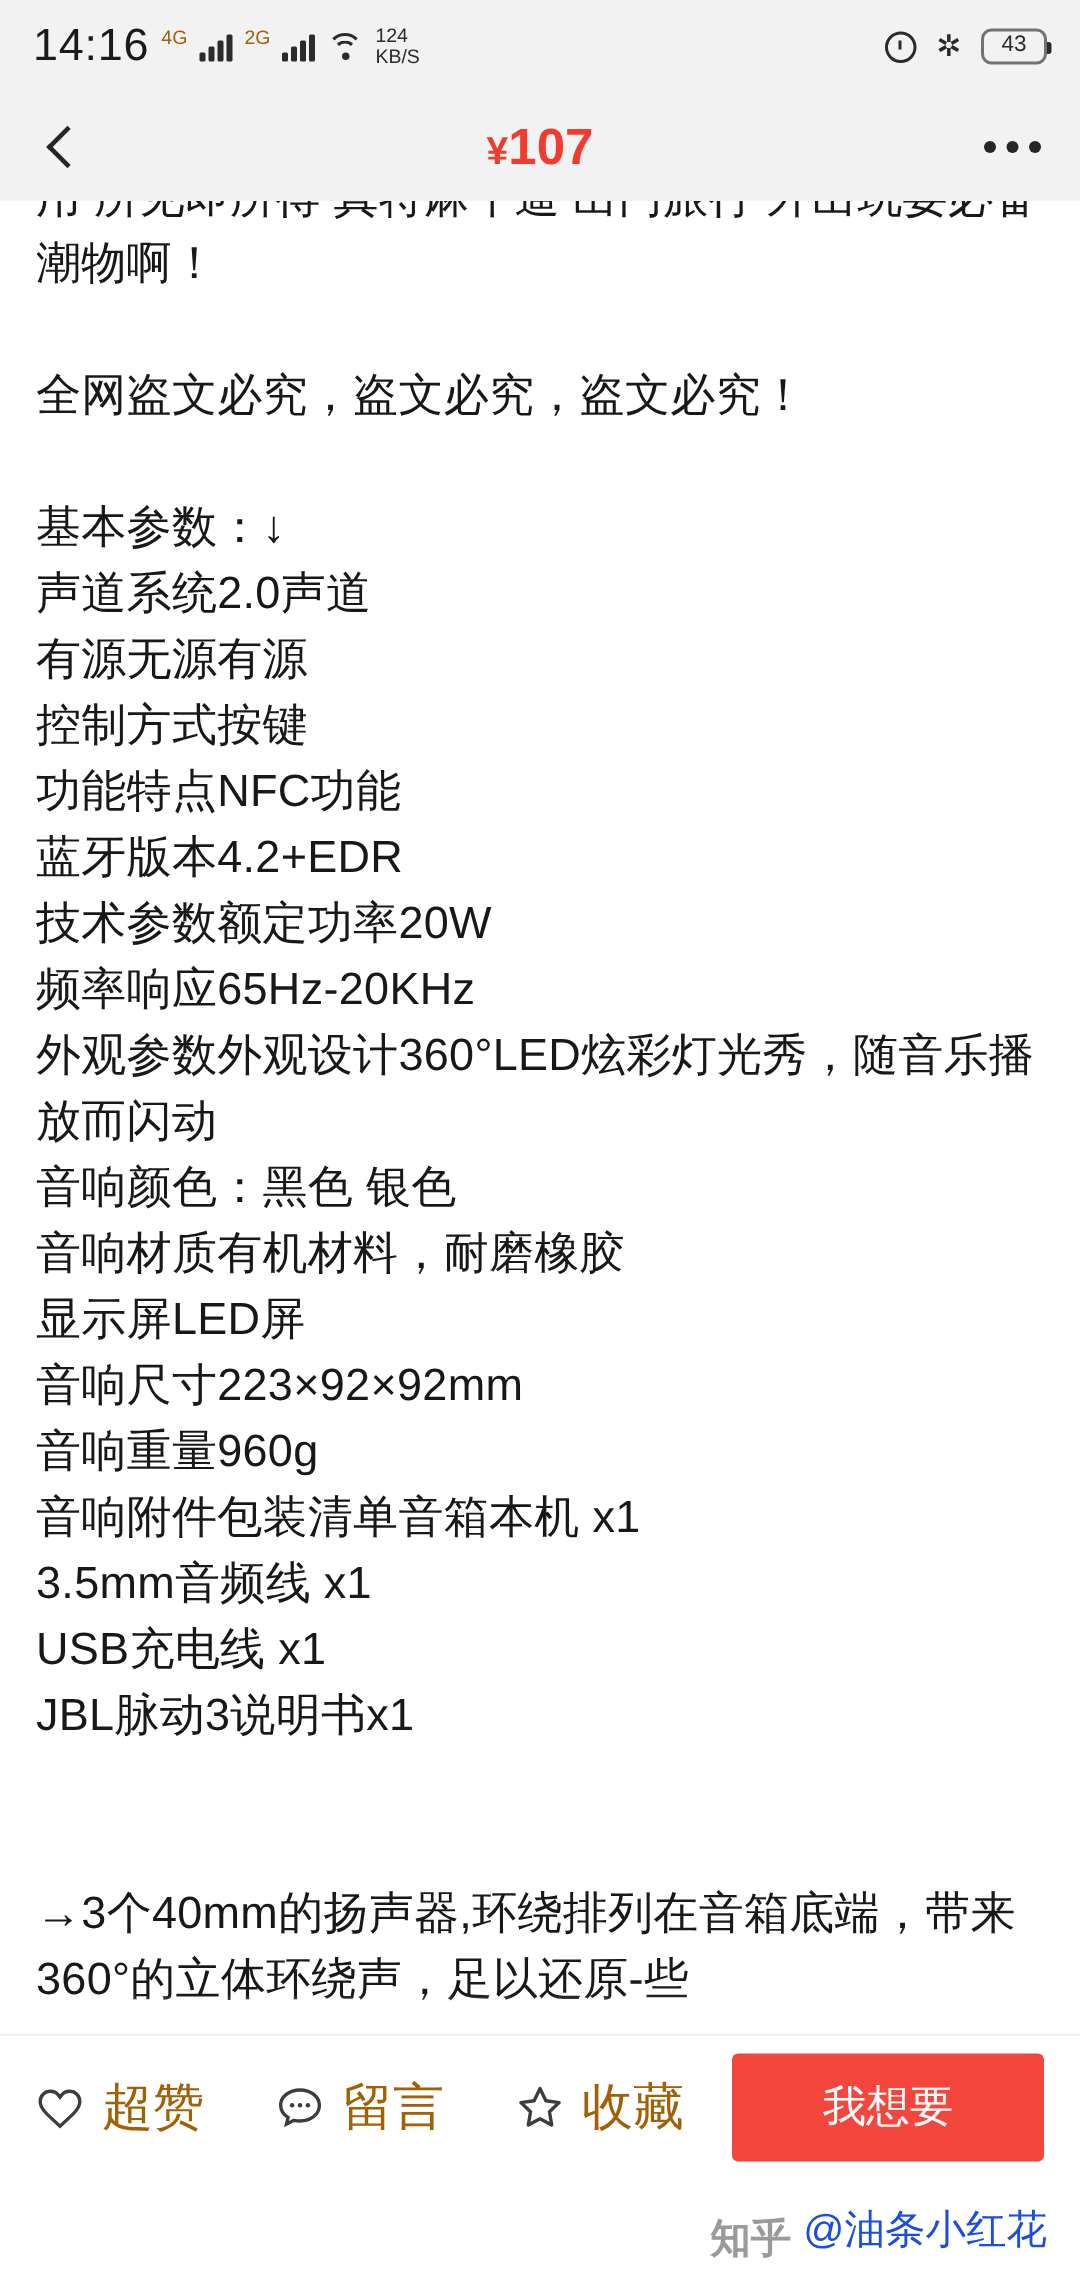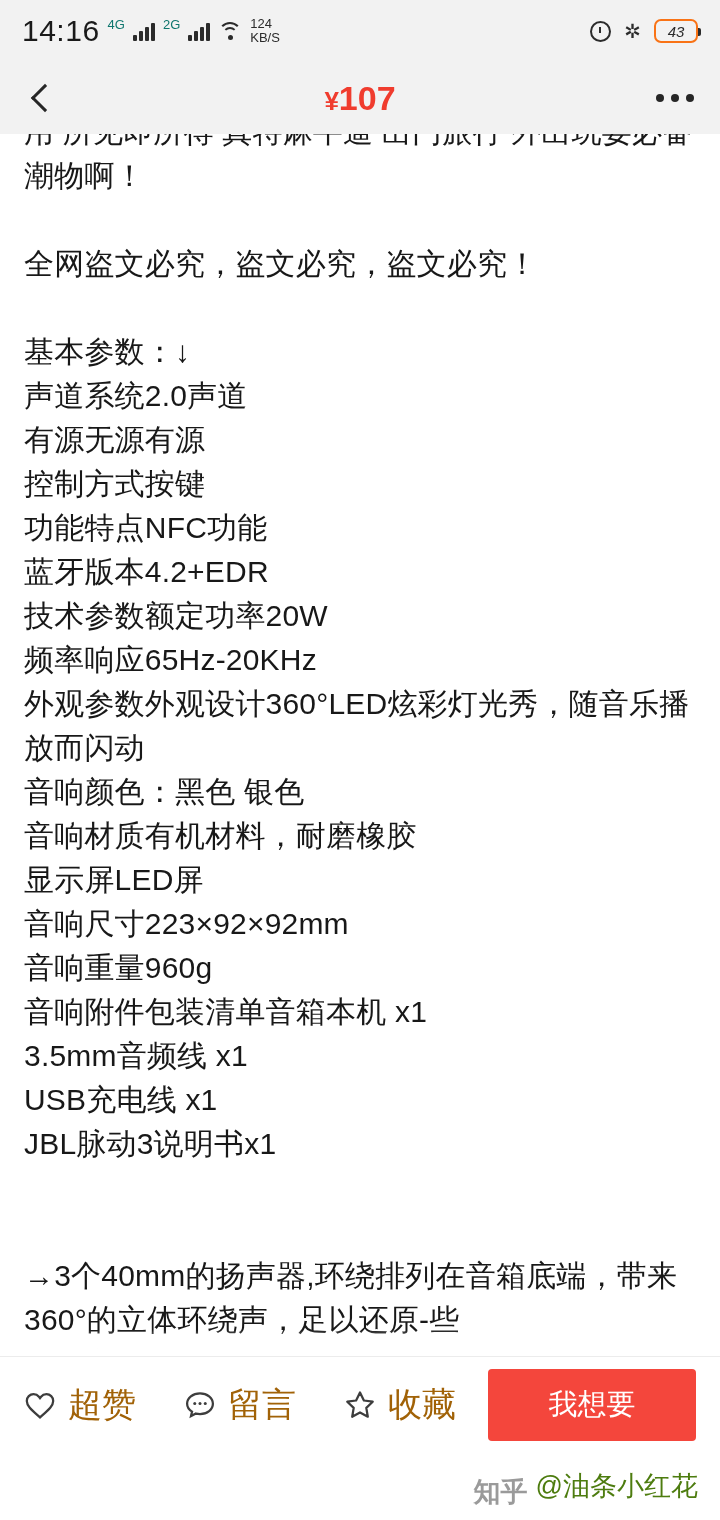--- a/index.html
+++ b/index.html
@@ -34,21 +34,21 @@
     gap: 8px;
   }
   .clock {
     font-size: 30px;
     color: #1a1a1a;
     letter-spacing: 0.5px;
     font-weight: 400;
   }
   .net-badge {
     font-size: 13px;
-    color: #0f766e;
+    color: #a16207;
     line-height: 1;
     transform: translateY(-7px);
   }
   .bars {
     display: flex;
     align-items: flex-end;
     gap: 2px;
     height: 20px;
   }
   .bars i {
@@ -107,27 +107,26 @@
   .alarm-icon::before {
     content: "";
     position: absolute;
     width: 2px; height: 6px;
     background: #2b2b2b;
     left: 7px; top: 4px;
   }
   .bt-icon { font-size: 20px; color: #2b2b2b; line-height: 1; }
   .battery {
     width: 44px; height: 24px;
-    border: 2px solid #f97316;
+    border: 2px solid #737373;
     border-radius: 7px;
     position: relative;
     display: flex;
-    align-items: center;
+    align-items: flex-start;
     justify-content: center;
-    font-style: italic;
   }
   .battery::after {
     content: "";
     position: absolute;
     right: -5px; top: 7px;
     width: 3px; height: 8px;
     background: #2b2b2b;
     border-radius: 0 2px 2px 0;
   }
   .battery span { font-size: 15px; color: #2b2b2b; }
@@ -265,21 +264,21 @@
     gap: 8px;
   }
   .zhihu-logo {
     font-size: 27px;
     color: #9a9a9a;
     font-weight: bold;
     margin-top: 12px;
   }
   .zhihu-user {
     font-size: 27px;
-    color: #4d7c0f;
+    color: #1d4ed8;
   }
 </style>
 </head>
 <body>
 
 <div id="screen">
 
   <div class="statusbar">
     <div class="status-left">
       <div class="clock">14:16</div>

